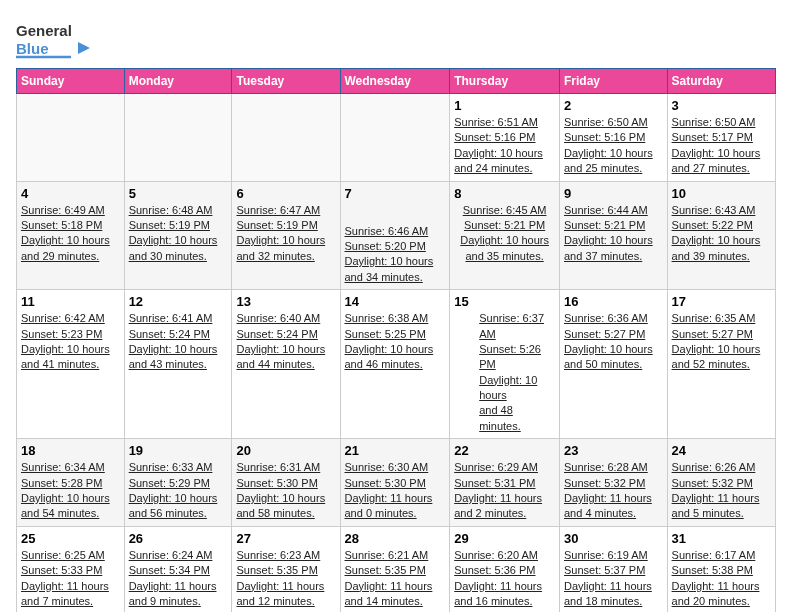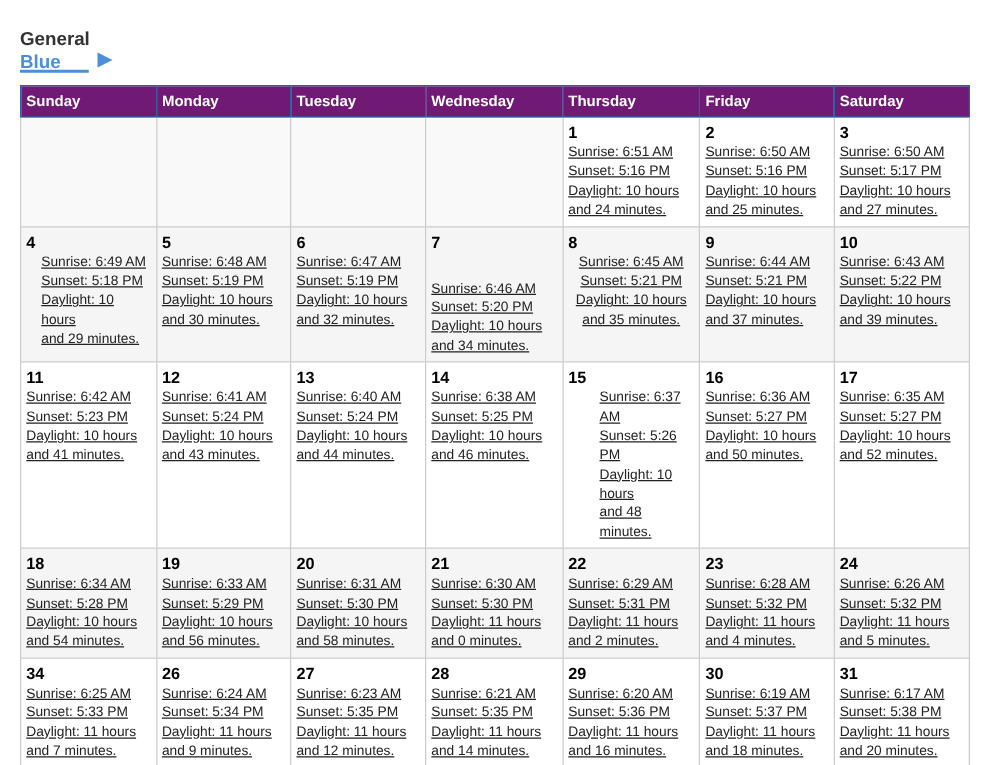--- a/index.html
+++ b/index.html
@@ -29,21 +29,21 @@
       font-size: 16px;
       color: #333;
       font-weight: bold;
     }
     table {
       width: 100%;
       border-collapse: collapse;
       font-size: 11px;
     }
     thead tr th {
-      background: #701a75;
+      background: #ec4899;
       color: #fff;
       padding: 5px 4px;
       text-align: left;
       font-size: 12px;
       font-weight: bold;
       border: 1px solid #2a5fa0;
     }
     tbody tr td {
       border: 1px solid #ccc;
       padding: 4px 4px;
@@ -134,21 +134,21 @@
           <span class="day-number">3</span>
           <div class="cell-text" style="white-space: pre-line;">Sunrise: 6:50 AM
 Sunset: 5:17 PM
 Daylight: 10 hours
 and 27 minutes.</div>
         </td>
       </tr>
       <tr>
         <td>
           <span class="day-number">4</span>
-          <div class="cell-text" style="white-space: pre-line; margin-left: 12px;">Sunrise: 6:49 AM
+          <div class="cell-text" style="white-space: pre-line;">Sunrise: 6:49 AM
 Sunset: 5:18 PM
 Daylight: 10 hours
 and 29 minutes.</div>
         </td>
         <td>
           <span class="day-number">5</span>
           <div class="cell-text" style="white-space: pre-line;">Sunrise: 6:48 AM
 Sunset: 5:19 PM
 Daylight: 10 hours
 and 30 minutes.</div>
@@ -286,21 +286,21 @@
         <td>
           <span class="day-number">24</span>
           <div class="cell-text" style="white-space: pre-line;">Sunrise: 6:26 AM
 Sunset: 5:32 PM
 Daylight: 11 hours
 and 5 minutes.</div>
         </td>
       </tr>
       <tr>
         <td>
-          <span class="day-number">34</span>
+          <span class="day-number">25</span>
           <div class="cell-text" style="white-space: pre-line;">Sunrise: 6:25 AM
 Sunset: 5:33 PM
 Daylight: 11 hours
 and 7 minutes.</div>
         </td>
         <td>
           <span class="day-number">26</span>
           <div class="cell-text" style="white-space: pre-line;">Sunrise: 6:24 AM
 Sunset: 5:34 PM
 Daylight: 11 hours

